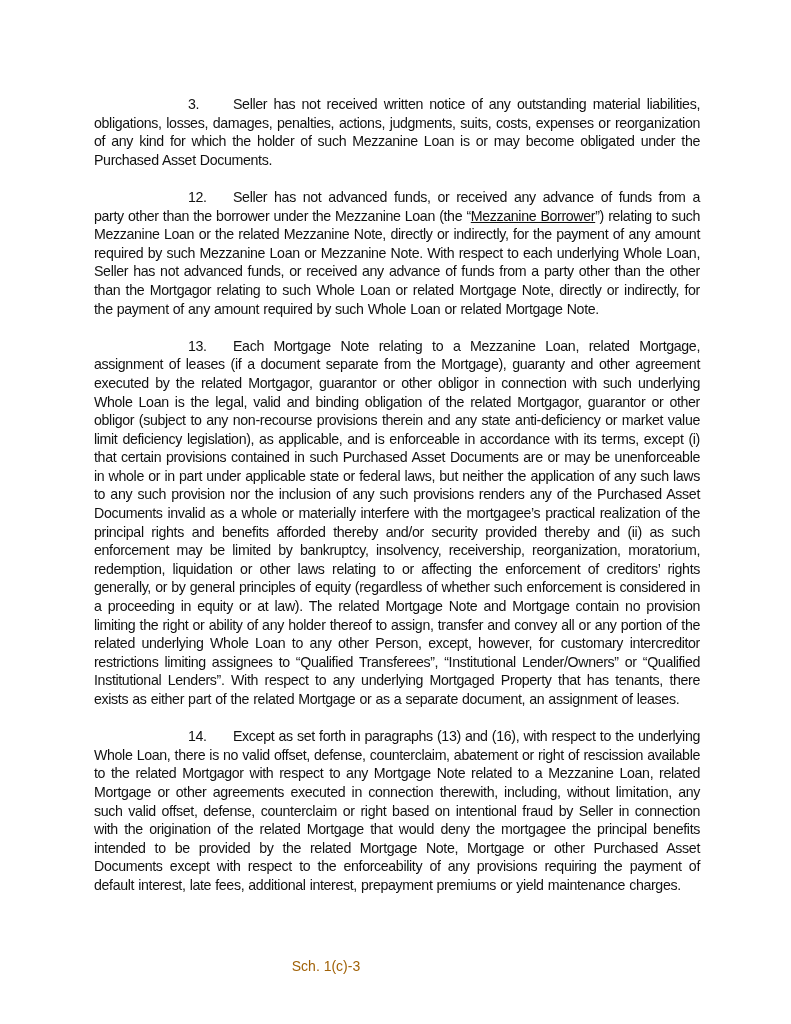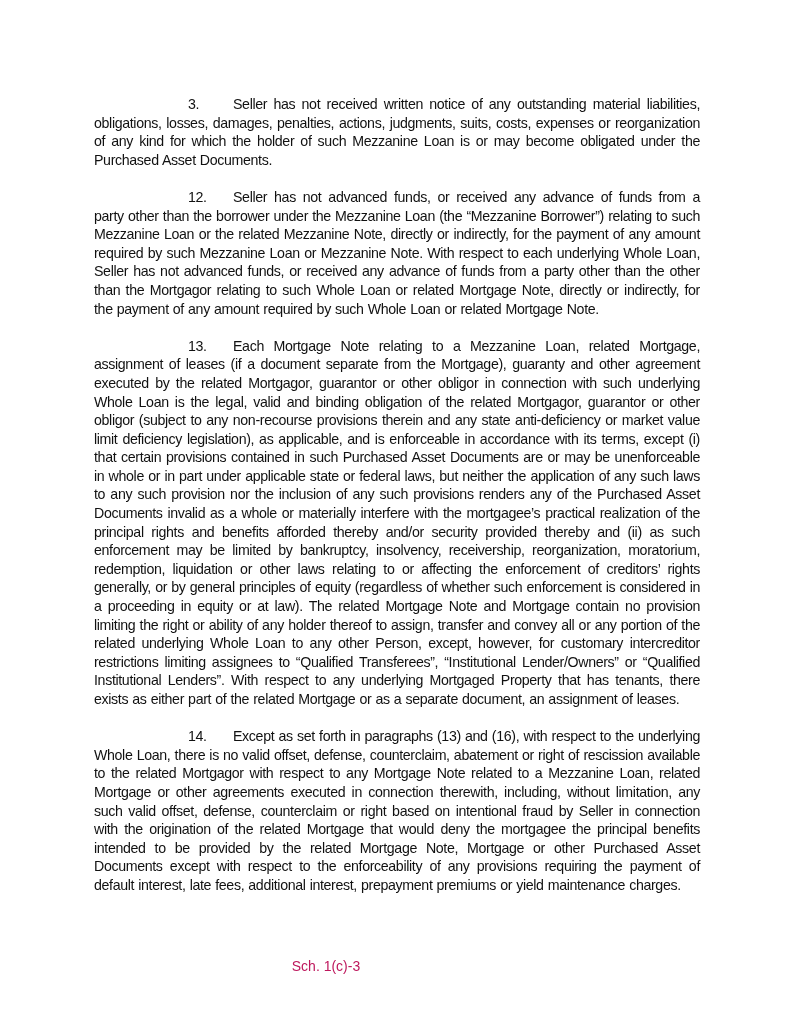--- a/index.html
+++ b/index.html
@@ -15,30 +15,30 @@
     color: #111111;
     letter-spacing: -0.35px;
     word-spacing: 0.5px;
   }
   .para {
     margin: 0 0 18.6px 0;
     text-align: justify;
     text-indent: 94px;
   }
   .num { display: inline-block; width: 45px; text-indent: 0; }
-  .u { }
+  .u { text-decoration: underline; }
   .footer {
     position: absolute;
     top: 958px;
     left: 0;
     width: 652px;
     text-align: center;
     font-family: "Liberation Sans", sans-serif;
     font-size: 14px;
-    color: #be185d;
+    color: #a16207;
   }
 </style>
 </head>
 <body>
 
 <div class="page">
 
   <p class="para"><span class="num">3.</span><span>Seller has not received written notice of any outstanding material liabilities, obligations, losses, damages, penalties, actions, judgments, suits, costs, expenses or reorganization of any kind for which the holder of such Mezzanine Loan is or may become obligated under the Purchased Asset Documents.</span></p>
 
   <p class="para"><span class="num">12.</span><span>Seller has not advanced funds, or received any advance of funds from a party other than the borrower under the Mezzanine Loan (the “</span><span class="u">Mezzanine Borrower</span><span>”) relating to such Mezzanine Loan or the related Mezzanine Note, directly or indirectly, for the payment of any amount required by such Mezzanine Loan or Mezzanine Note.  With respect to each underlying Whole Loan, Seller has not advanced funds, or received any advance of funds from a party other than the other than the Mortgagor relating to such Whole Loan or related Mortgage Note, directly or indirectly, for the payment of any amount required by such Whole Loan or related Mortgage Note.</span></p>

